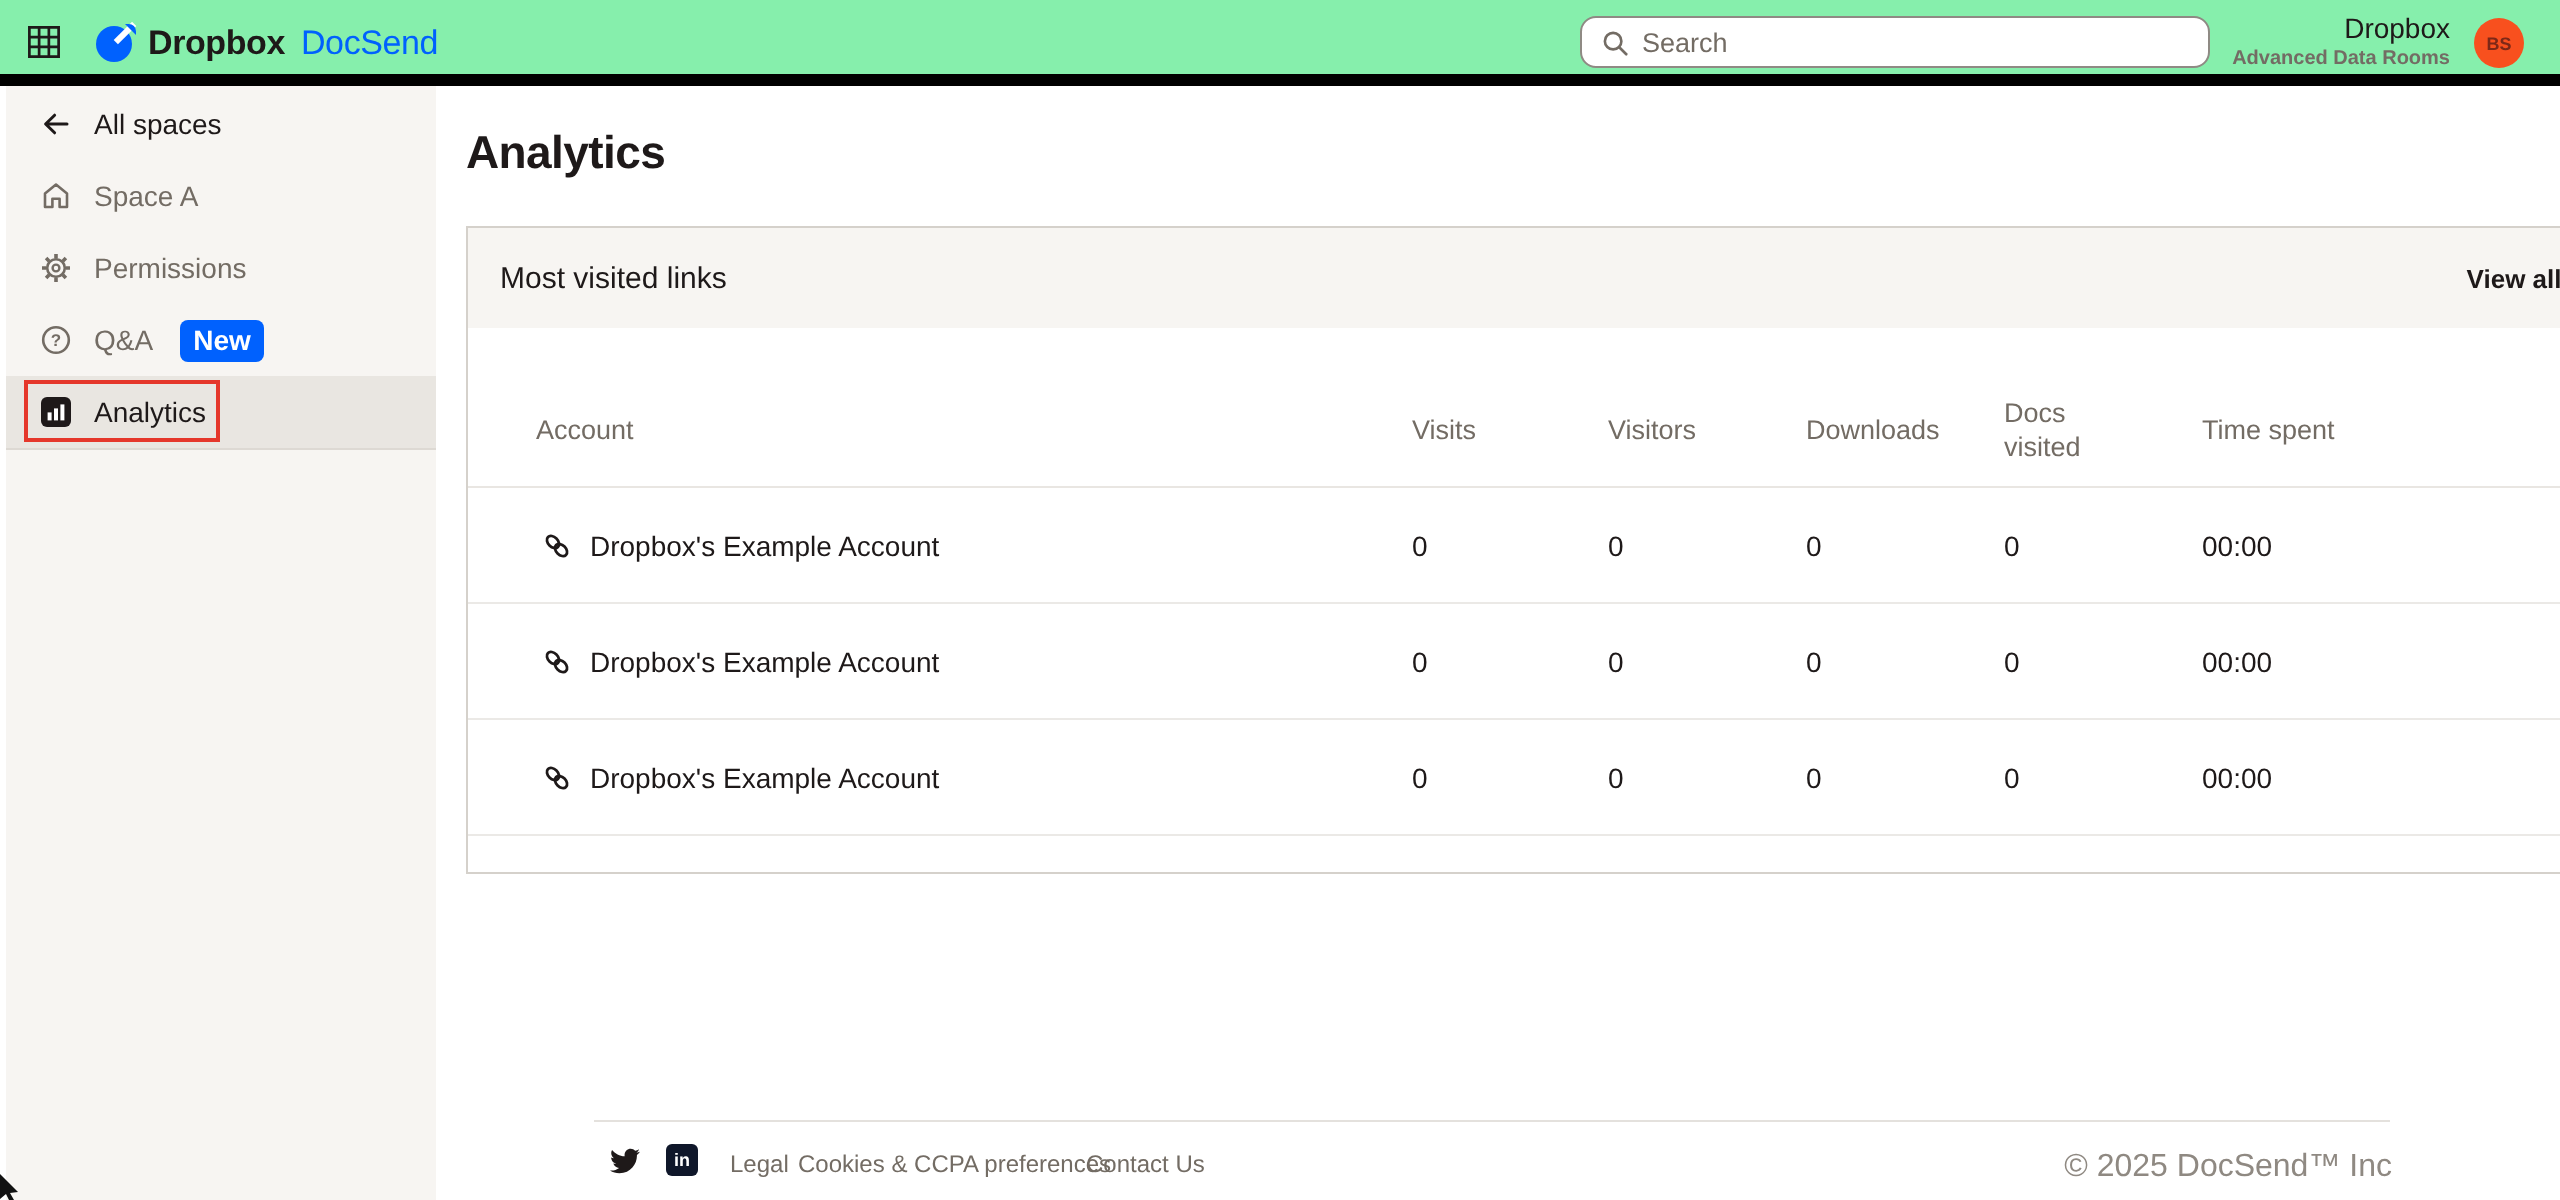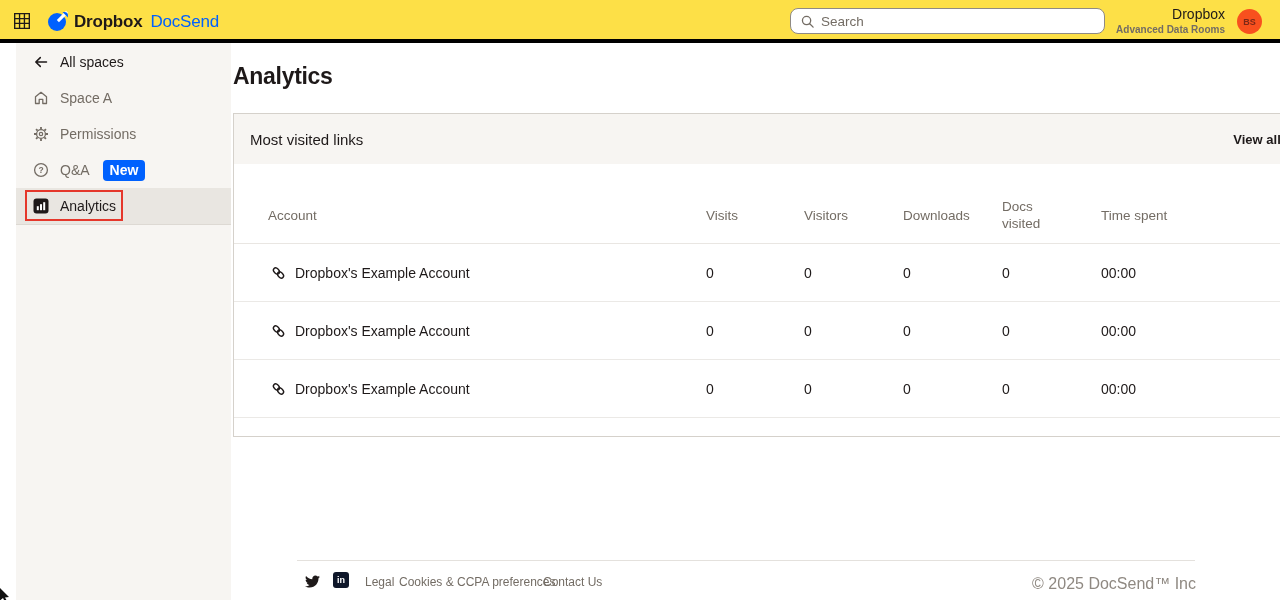--- a/index.html
+++ b/index.html
@@ -1,39 +1,39 @@
 <!DOCTYPE html>
 <html><head>
 <meta charset="utf-8">
 <style>
   * { margin:0; padding:0; box-sizing:border-box; }
   html,body { width:1280px; height:600px; }
   body { font-family:"Liberation Sans","DejaVu Sans",sans-serif; color:#1e1919; background:#fff; overflow:hidden; }
   #app { position:relative; width:1280px; height:600px; background:#fff; }
 
   
-  .header { position:absolute; left:0; top:0; width:1280px; height:43px; background:#fde047; border-bottom:4px solid #000000; z-index:5; }
+  .header { position:absolute; left:0; top:0; width:1280px; height:43px; background:#86efac; border-bottom:6px solid #000000; z-index:5; }
   .grid-btn { position:absolute; left:13px; top:12px; width:18px; height:18px; cursor:pointer; }
   .logo-group { position:absolute; left:48px; top:0; height:43px; display:flex; align-items:center; gap:6px; }
   .ds-mark { position:relative; width:20px; height:20px; }
   .ds-mark .c { position:absolute; left:0; top:1px; width:18px; height:18px; border-radius:50%; background:#0061fe; }
   .ds-mark .stripe { position:absolute; left:13px; top:-2px; width:3px; height:13px; background:#fff; transform:rotate(45deg); }
   .ds-mark .flap { position:absolute; right:0; top:0; width:6px; height:6px; background:#0061fe; clip-path:polygon(0 0,100% 0,100% 100%); border-radius:0 60% 0 0; }
   .brand-name { font-size:17px; font-weight:700; letter-spacing:-0.2px; color:#1e1919; }
   .brand-product { font-size:17px; font-weight:500; letter-spacing:-0.2px; color:#0061fe; margin-left:2px; }
   .search-wrap { position:absolute; left:790px; top:8px; width:315px; height:26px; border:1px solid #8f8a84; border-radius:8px; background:#fff; display:flex; align-items:center; padding-left:9px; gap:6px; }
   .search-input { border:none; outline:none; flex:1; font-size:13.5px; font-family:inherit; color:#1e1919; background:transparent; }
   .search-input::placeholder { color:#736c64; }
   .acct-text { position:absolute; right:55px; top:6px; text-align:right; line-height:1.25; }
   .acct-org { font-size:14px; font-weight:500; color:#1e1919; }
   .acct-plan { font-size:10px; font-weight:700; color:#736c64; }
   .avatar { position:absolute; right:18px; top:9px; width:25px; height:25px; border-radius:50%; background:#f8501e; color:#7d2817; font-size:9px; font-weight:700; display:flex; align-items:center; justify-content:center; cursor:pointer; }
 
   
-  .sidebar { position:absolute; left:16px; top:43px; width:215px; height:557px; background:#f7f5f2; }
+  .sidebar { position:absolute; left:3px; top:43px; width:215px; height:557px; background:#f7f5f2; }
   .nav { padding-top:1px; }
   .nav-item { position:relative; height:36px; display:flex; align-items:center; padding-left:16px; gap:11px; font-size:14px; color:#736c64; cursor:pointer; }
   .nav-item.dark { color:#1e1919; }
   .nav-item.selected { background:#e9e6e1; color:#1e1919; }
   .nicon { width:17px; height:17px; display:flex; align-items:center; justify-content:center; flex-shrink:0; }
   .badge { background:#0061fe; color:#fff; font-size:14px; font-weight:600; border-radius:4px; padding:2px 7px 3px; margin-left:2px; }
   .red-box { position:absolute; left:9px; top:2px; width:98px; height:31px; border:2px solid #e5372b; pointer-events:none; }
   .side-divider { height:1px; background:#ddd9d3; margin-top:0; }
 
   

